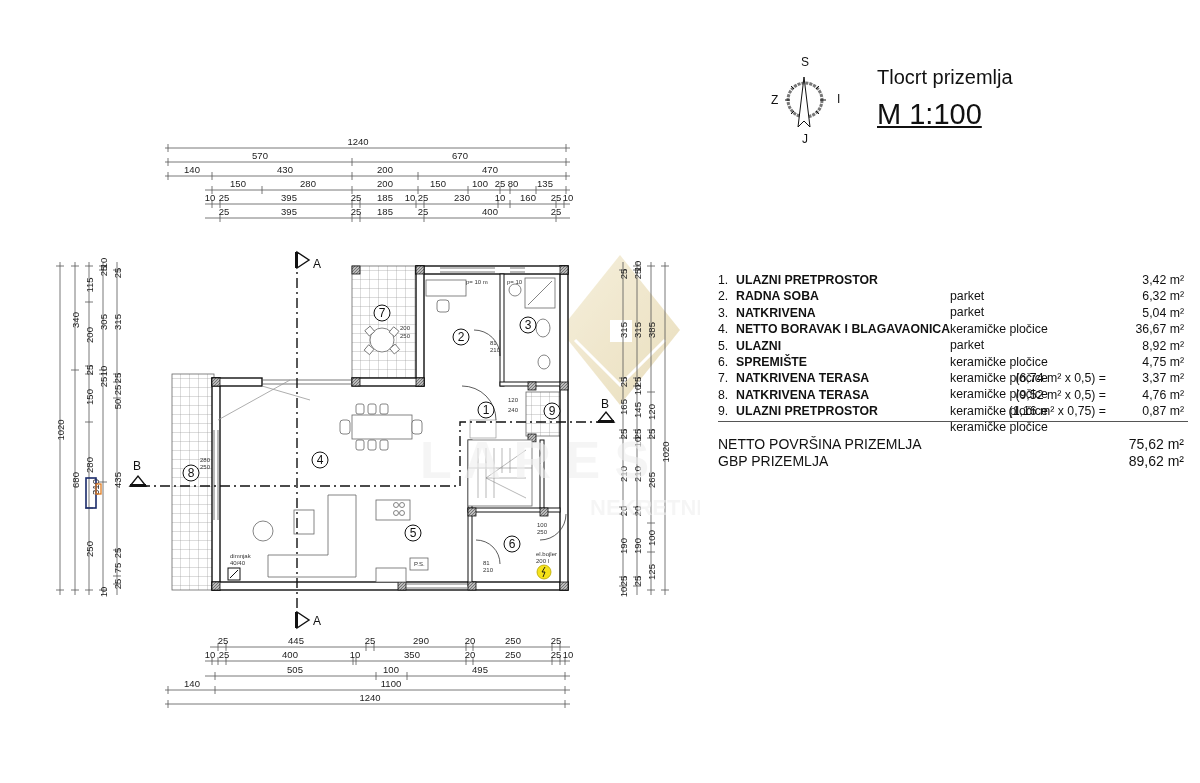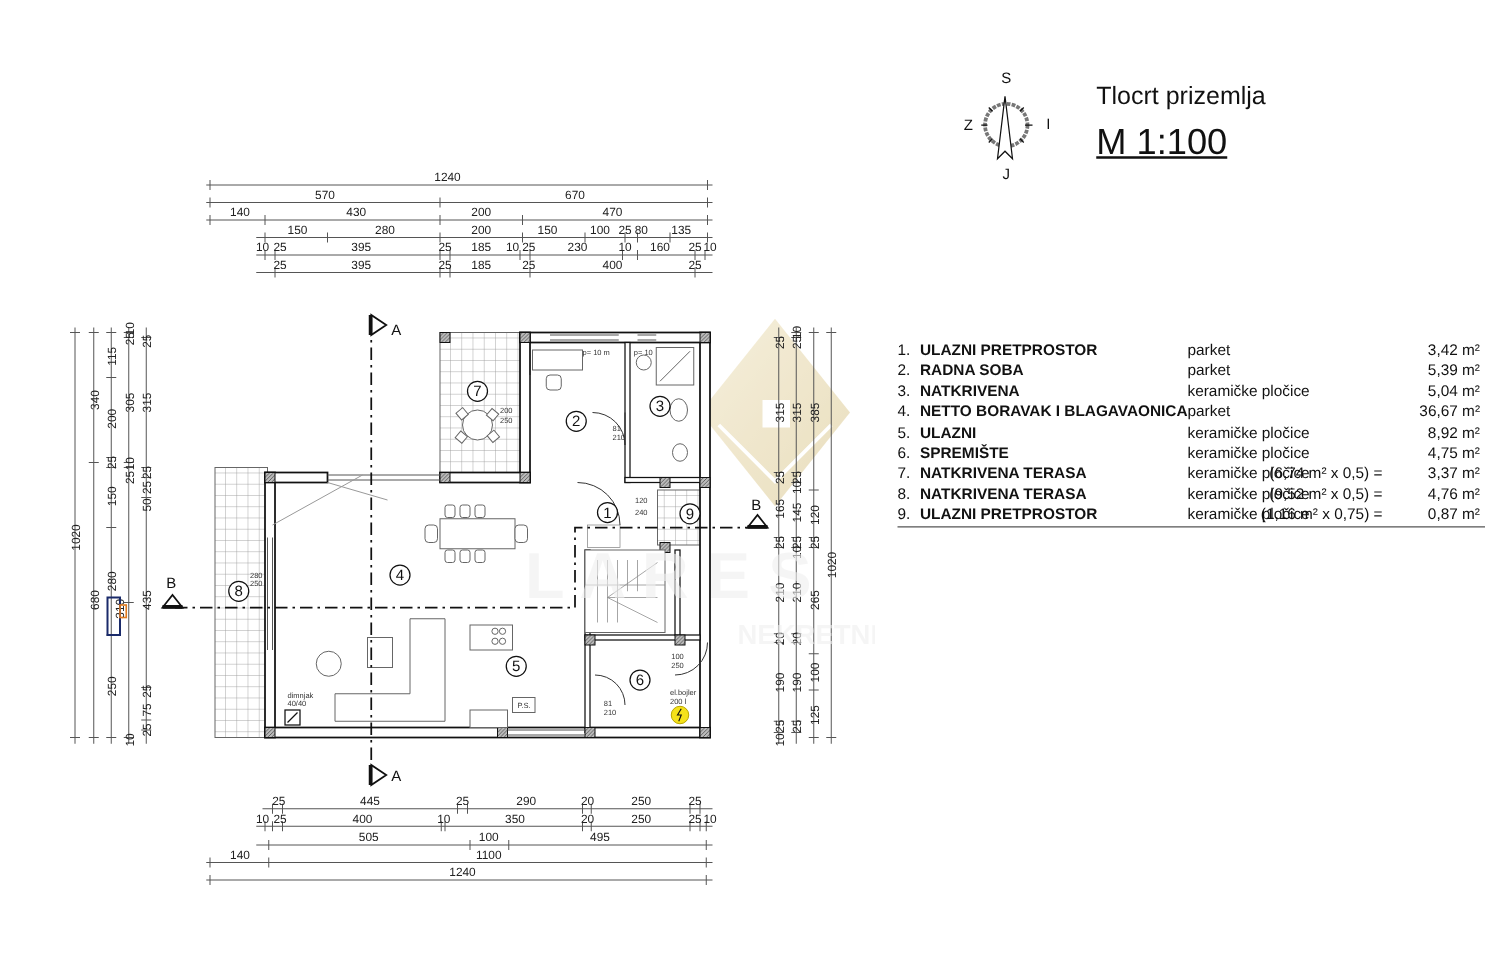--- a/index.html
+++ b/index.html
@@ -6,21 +6,21 @@
   body{width:1200px;height:783px;position:relative;overflow:hidden;font-family:"Liberation Sans",sans-serif;color:#111;}
   .abs{position:absolute;}
   #plan{position:absolute;left:0;top:0;}
   .title{position:absolute;left:877px;top:60px;font-size:20px;line-height:34px;color:#111;}
   .scale{position:absolute;left:877px;top:97px;font-size:29px;line-height:34px;color:#111;text-decoration:underline;}
   .compass-letter{position:absolute;font-size:12px;color:#111;}
   .legend{position:absolute;left:718px;top:272px;width:470px;font-size:12.3px;color:#111;}
   .legend-row{position:relative;height:16.4px;line-height:16.4px;}
   .legend-row .num{position:absolute;left:0;}
   .legend-row .name{position:absolute;left:18px;font-weight:bold;}
-  .legend-row .floor{position:absolute;left:232px;}
+  .legend-row .floor{position:absolute;left:232px;margin-top:16px;}
   .legend-row .calc{position:absolute;right:82px;text-align:center;}
   .legend-row .area{position:absolute;right:4px;text-align:center;}
   .legend-rule{height:1px;background:#555;margin-top:1px;width:470px;}
   .totals{position:absolute;left:718px;top:436px;width:470px;font-size:14px;color:#111;}
   .totals-row{position:relative;height:17px;line-height:17px;}
   .totals-row .label{position:absolute;left:0;}
   .totals-row .val{position:absolute;right:4px;}
   .dim{font-family:"Liberation Sans",sans-serif;font-size:9.5px;fill:#222;}
   .room-num{font-family:"Liberation Sans",sans-serif;font-size:12px;fill:#111;}
   .tiny{font-family:"Liberation Sans",sans-serif;font-size:6px;fill:#333;}
@@ -423,21 +423,21 @@
     <span class="name">ULAZNI PRETPROSTOR</span>
     <span class="floor">parket</span>
     <span class="calc"></span>
     <span class="area">3,42 m²</span>
   </div>
   <div class="legend-row">
     <span class="num">2.</span>
     <span class="name">RADNA SOBA</span>
     <span class="floor">parket</span>
     <span class="calc"></span>
-    <span class="area">5,39 m²</span>
+    <span class="area">6,32 m²</span>
   </div>
   <div class="legend-row">
     <span class="num">3.</span>
     <span class="name">NATKRIVENA</span>
     <span class="floor">keramičke pločice</span>
     <span class="calc"></span>
     <span class="area">5,04 m²</span>
   </div>
   <div class="legend-row">
     <span class="num">4.</span>
@@ -478,13 +478,21 @@
     <span class="num">9.</span>
     <span class="name">ULAZNI PRETPROSTOR</span>
     <span class="floor">keramičke pločice</span>
     <span class="calc">(1,16 m² x 0,75) =</span>
     <span class="area">0,87 m²</span>
   </div>
   <div class="legend-rule"></div>
 </div>
 
 <div class="totals">
+  <div class="totals-row">
+    <span class="label">NETTO POVRŠINA PRIZEMLJA</span>
+    <span class="val">75,62 m²</span>
+  </div>
+  <div class="totals-row">
+    <span class="label">GBP PRIZEMLJA</span>
+    <span class="val">89,62 m²</span>
+  </div>
 </div>
 
 </body></html>

